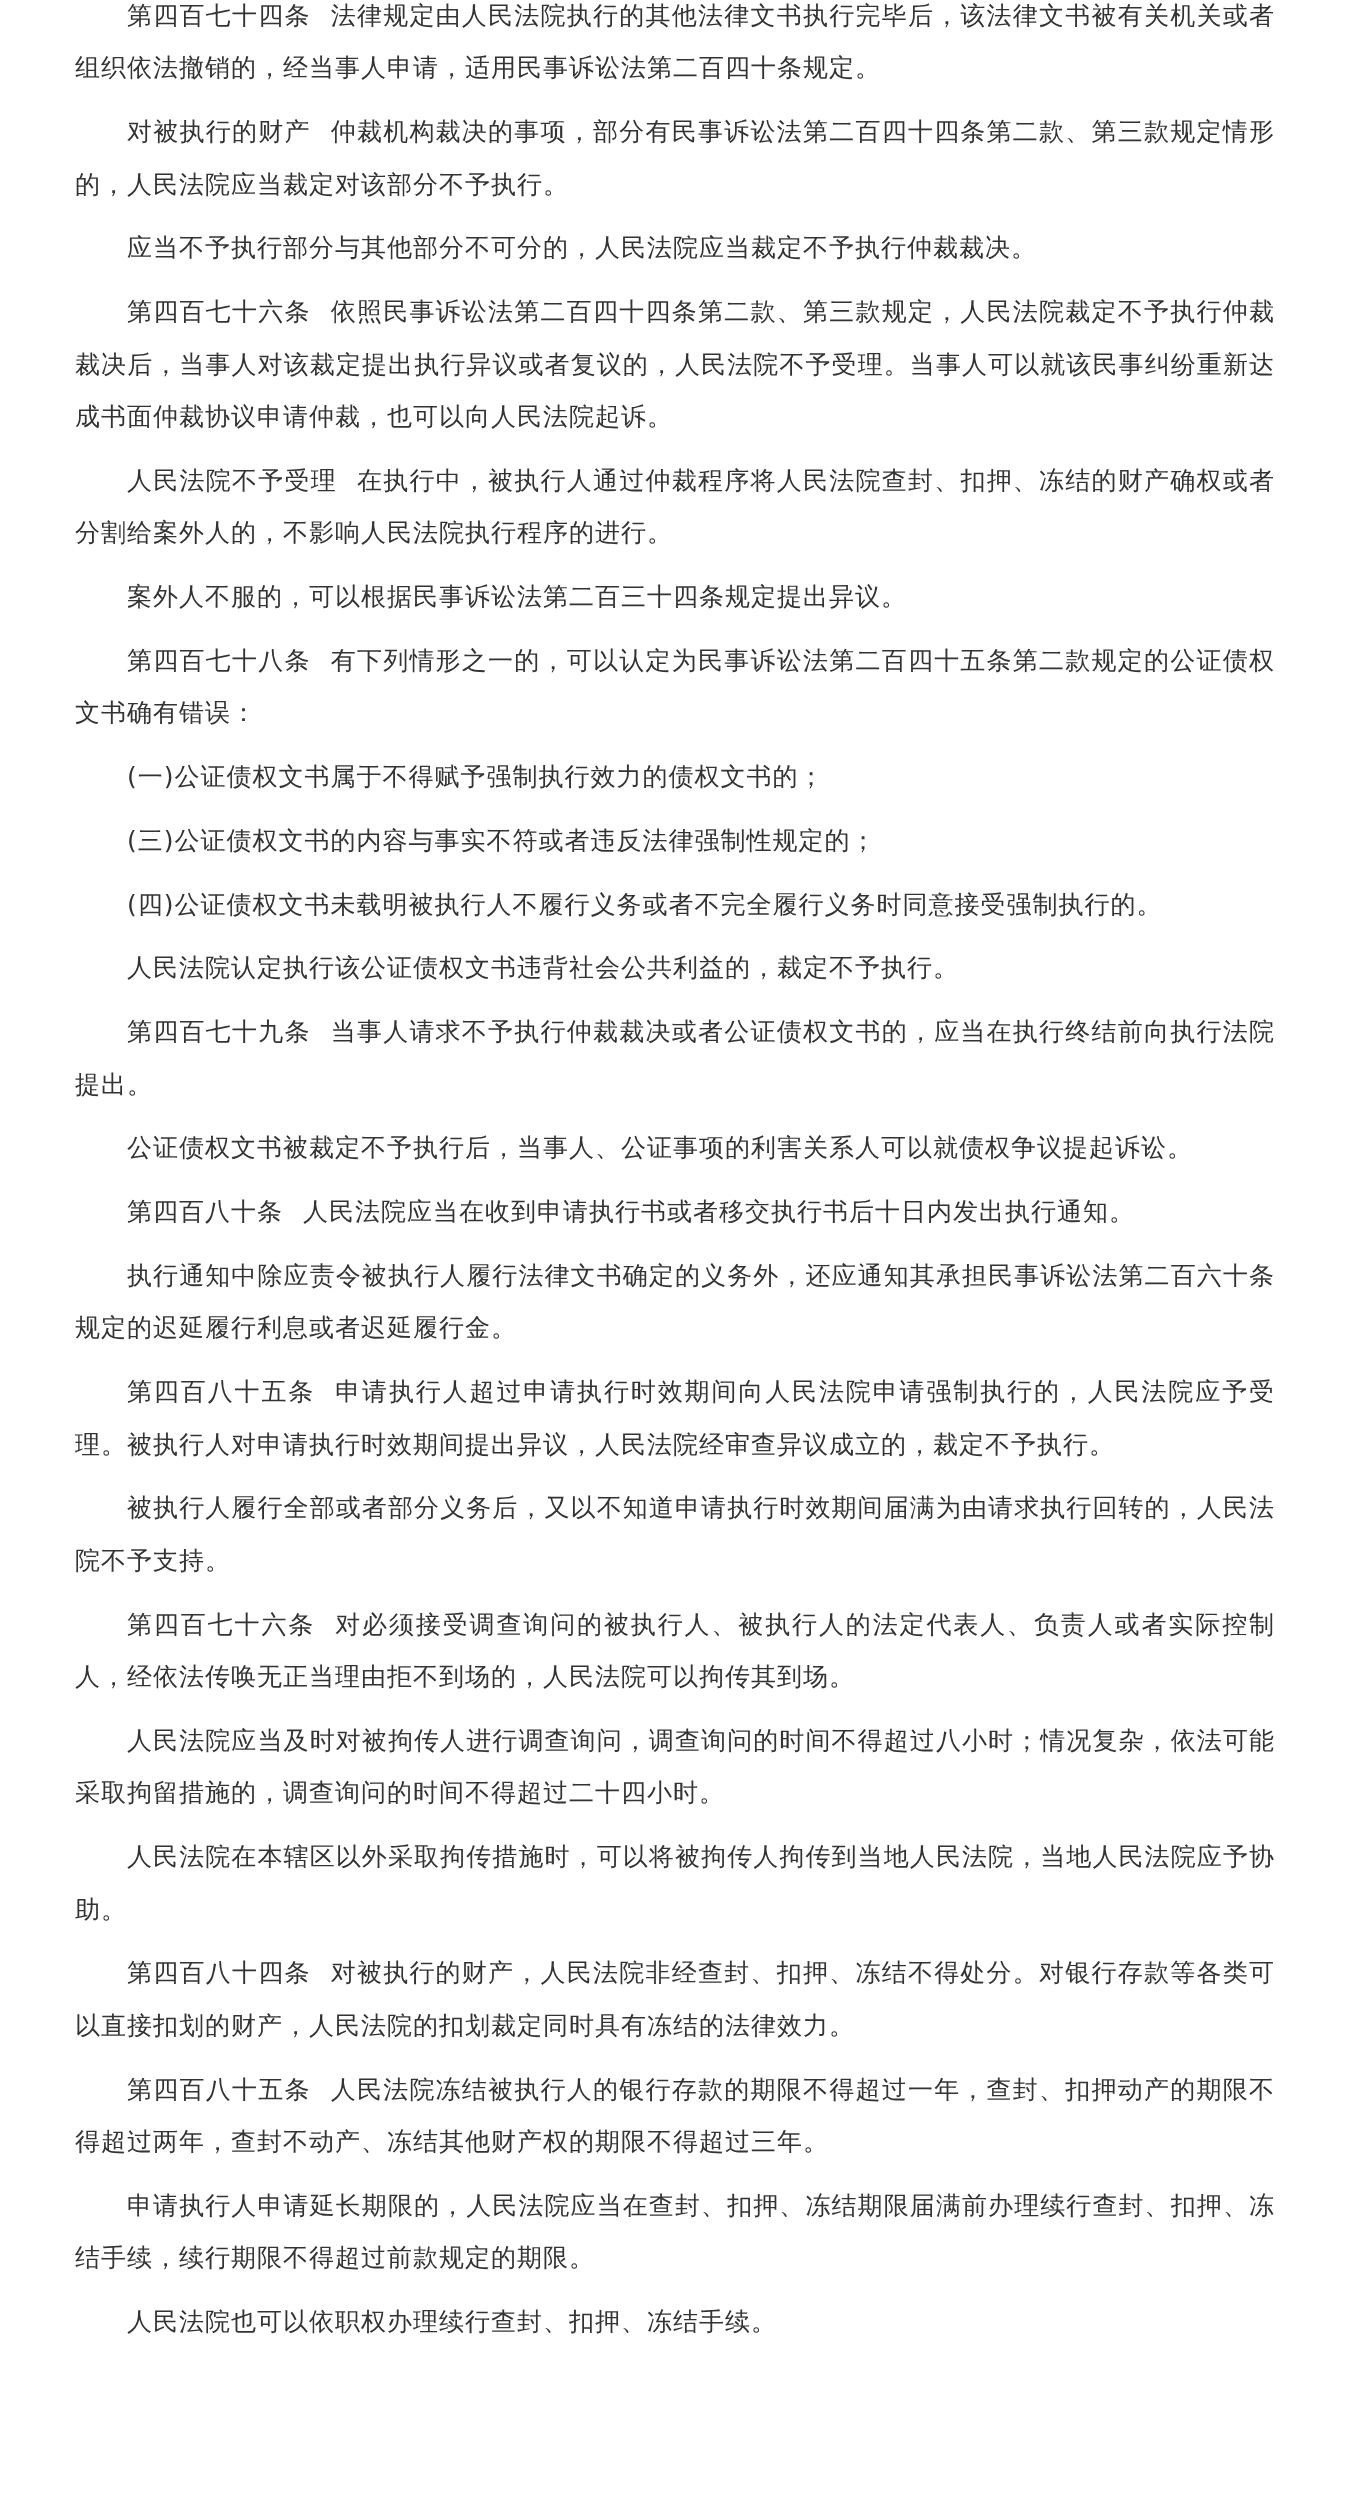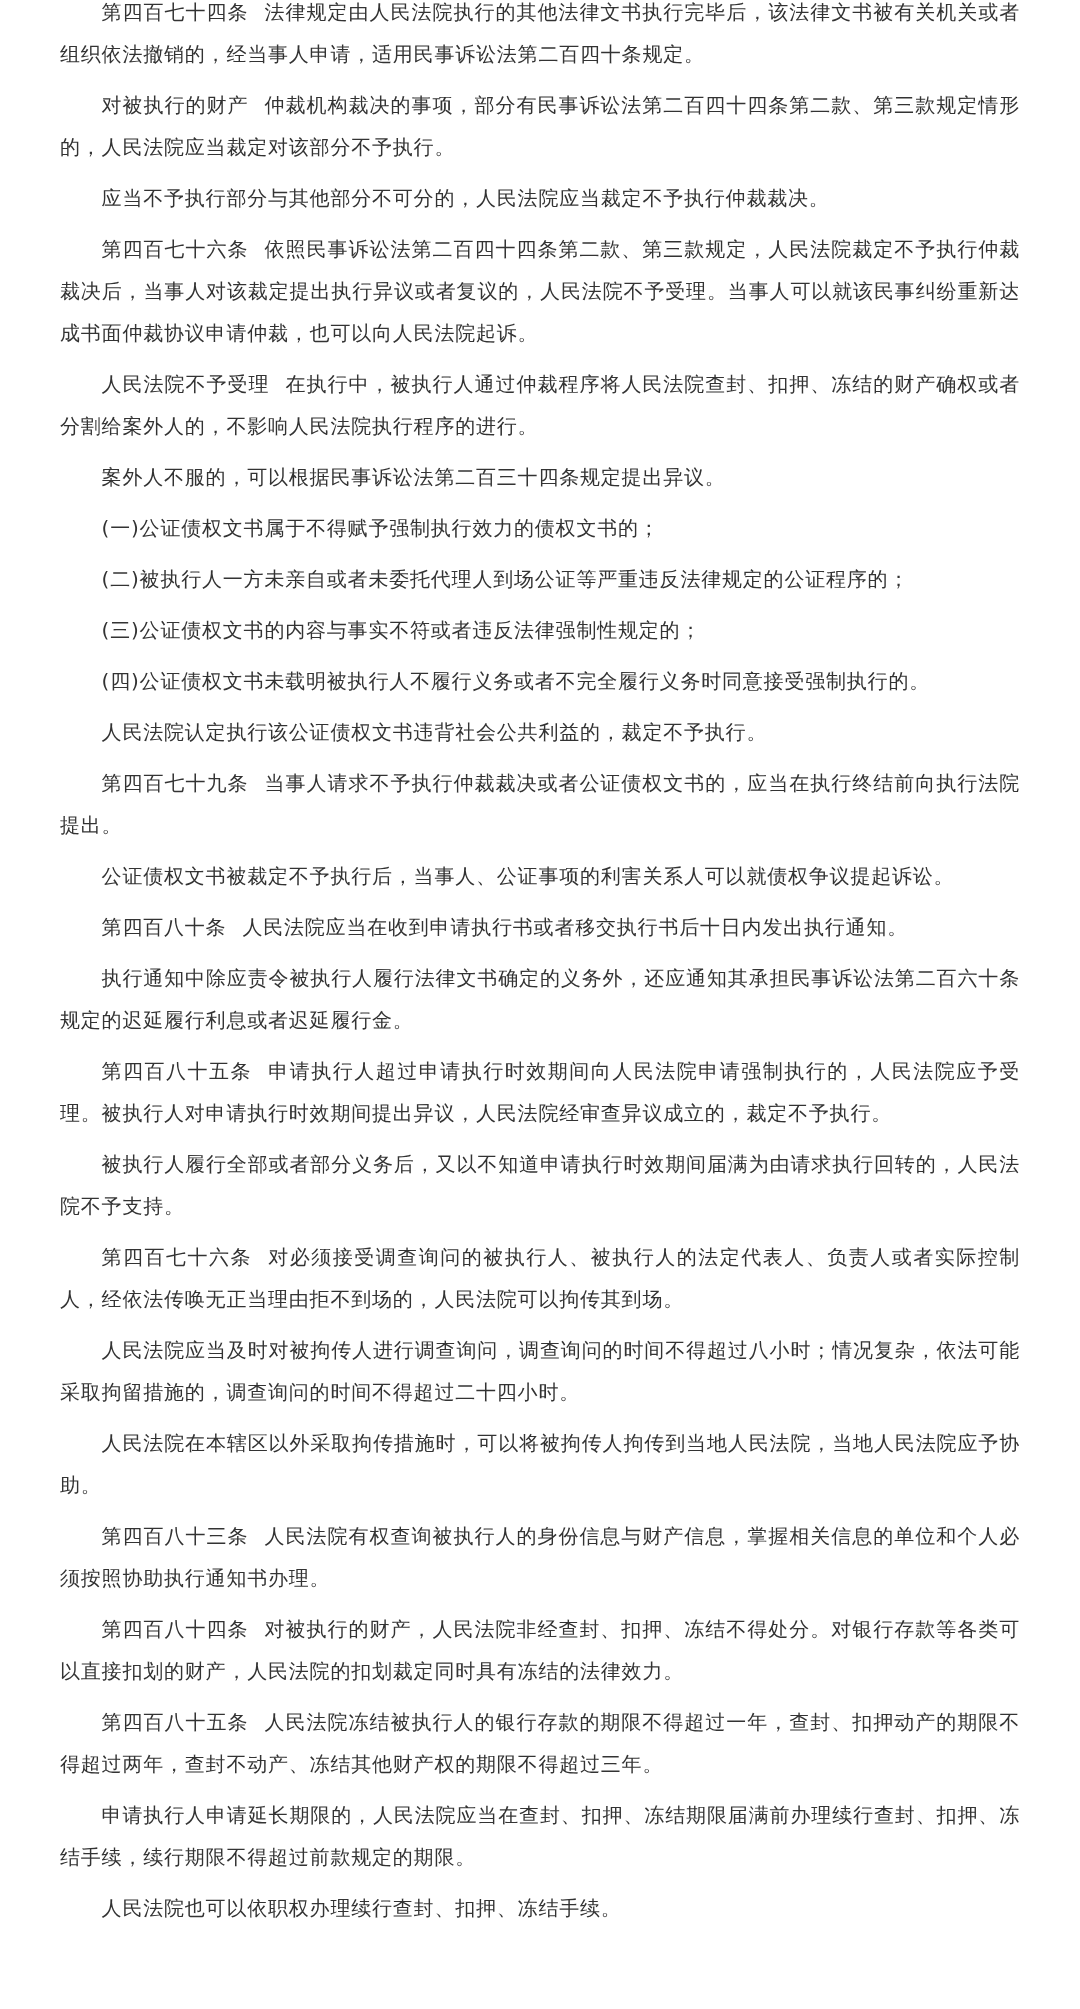--- a/index.html
+++ b/index.html
@@ -37,32 +37,31 @@
 </head>
 <body>
 
 <div class="doc">
   <p class="para"><span class="article-no">第四百七十四条</span><span>法律规定由人民法院执行的其他法律文书执行完毕后，该法律文书被有关机关或者组织依法撤销的，经当事人申请，适用民事诉讼法第二百四十条规定。</span></p>
   <p class="para"><span class="article-no">对被执行的财产</span><span>仲裁机构裁决的事项，部分有民事诉讼法第二百四十四条第二款、第三款规定情形的，人民法院应当裁定对该部分不予执行。</span></p>
   <p class="para"><span>应当不予执行部分与其他部分不可分的，人民法院应当裁定不予执行仲裁裁决。</span></p>
   <p class="para"><span class="article-no">第四百七十六条</span><span>依照民事诉讼法第二百四十四条第二款、第三款规定，人民法院裁定不予执行仲裁裁决后，当事人对该裁定提出执行异议或者复议的，人民法院不予受理。当事人可以就该民事纠纷重新达成书面仲裁协议申请仲裁，也可以向人民法院起诉。</span></p>
   <p class="para"><span class="article-no">人民法院不予受理</span><span>在执行中，被执行人通过仲裁程序将人民法院查封、扣押、冻结的财产确权或者分割给案外人的，不影响人民法院执行程序的进行。</span></p>
   <p class="para"><span>案外人不服的，可以根据民事诉讼法第二百三十四条规定提出异议。</span></p>
+  <p class="para"><span class="article-no">第四百七十八条</span><span>有下列情形之一的，可以认定为民事诉讼法第二百四十五条第二款规定的公证债权文书确有错误：</span></p>
   <p class="para"><span>(一)公证债权文书属于不得赋予强制执行效力的债权文书的；</span></p>
-  <p class="para"><span>(二)被执行人一方未亲自或者未委托代理人到场公证等严重违反法律规定的公证程序的；</span></p>
   <p class="para"><span>(三)公证债权文书的内容与事实不符或者违反法律强制性规定的；</span></p>
   <p class="para"><span>(四)公证债权文书未载明被执行人不履行义务或者不完全履行义务时同意接受强制执行的。</span></p>
   <p class="para"><span>人民法院认定执行该公证债权文书违背社会公共利益的，裁定不予执行。</span></p>
   <p class="para"><span class="article-no">第四百七十九条</span><span>当事人请求不予执行仲裁裁决或者公证债权文书的，应当在执行终结前向执行法院提出。</span></p>
   <p class="para"><span>公证债权文书被裁定不予执行后，当事人、公证事项的利害关系人可以就债权争议提起诉讼。</span></p>
   <p class="para"><span class="article-no">第四百八十条</span><span>人民法院应当在收到申请执行书或者移交执行书后十日内发出执行通知。</span></p>
   <p class="para"><span>执行通知中除应责令被执行人履行法律文书确定的义务外，还应通知其承担民事诉讼法第二百六十条规定的迟延履行利息或者迟延履行金。</span></p>
   <p class="para"><span class="article-no">第四百八十五条</span><span>申请执行人超过申请执行时效期间向人民法院申请强制执行的，人民法院应予受理。被执行人对申请执行时效期间提出异议，人民法院经审查异议成立的，裁定不予执行。</span></p>
   <p class="para"><span>被执行人履行全部或者部分义务后，又以不知道申请执行时效期间届满为由请求执行回转的，人民法院不予支持。</span></p>
   <p class="para"><span class="article-no">第四百七十六条</span><span>对必须接受调查询问的被执行人、被执行人的法定代表人、负责人或者实际控制人，经依法传唤无正当理由拒不到场的，人民法院可以拘传其到场。</span></p>
   <p class="para"><span>人民法院应当及时对被拘传人进行调查询问，调查询问的时间不得超过八小时；情况复杂，依法可能采取拘留措施的，调查询问的时间不得超过二十四小时。</span></p>
   <p class="para"><span>人民法院在本辖区以外采取拘传措施时，可以将被拘传人拘传到当地人民法院，当地人民法院应予协助。</span></p>
-  <p class="para"><span class="article-no">第四百八十三条</span><span>人民法院有权查询被执行人的身份信息与财产信息，掌握相关信息的单位和个人必须按照协助执行通知书办理。</span></p>
   <p class="para"><span class="article-no">第四百八十四条</span><span>对被执行的财产，人民法院非经查封、扣押、冻结不得处分。对银行存款等各类可以直接扣划的财产，人民法院的扣划裁定同时具有冻结的法律效力。</span></p>
   <p class="para"><span class="article-no">第四百八十五条</span><span>人民法院冻结被执行人的银行存款的期限不得超过一年，查封、扣押动产的期限不得超过两年，查封不动产、冻结其他财产权的期限不得超过三年。</span></p>
   <p class="para"><span>申请执行人申请延长期限的，人民法院应当在查封、扣押、冻结期限届满前办理续行查封、扣押、冻结手续，续行期限不得超过前款规定的期限。</span></p>
   <p class="para"><span>人民法院也可以依职权办理续行查封、扣押、冻结手续。</span></p>
 </div>
 
 </body></html>

